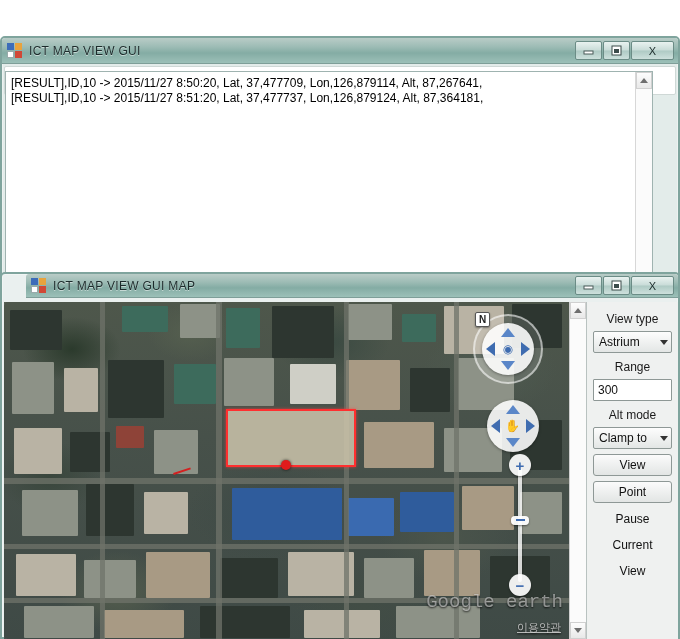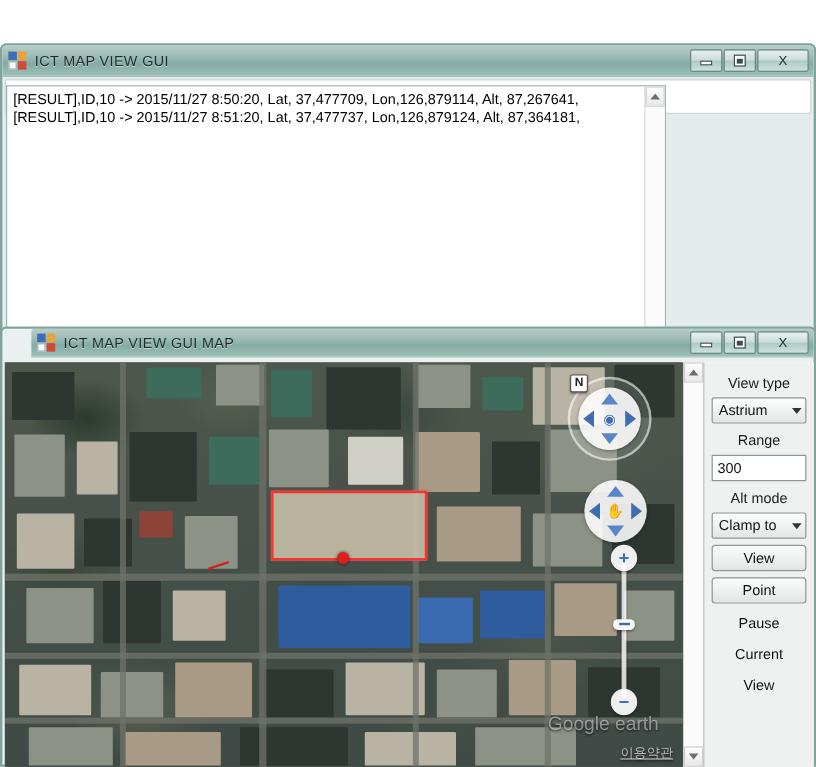--- a/index.html
+++ b/index.html
@@ -104,21 +104,21 @@
     font-size: 12.5px;
     color: #111;
     padding: 3px 7px;
     cursor: pointer;
     white-space: nowrap;
     border: 1px solid transparent;
   }
   .log-area {
     position: absolute;
     left: 3px; top: 33px;
-    width: 550px; height: 224px;
+    width: 648px; height: 224px;
     background: #ffffff;
     border: 1px solid #9fb3b0;
     overflow: hidden;
     display: flex;
   }
   .log-text {
     flex: 1 1 auto;
     padding: 4px 5px;
     font-family: "Liberation Sans", sans-serif;
     font-size: 12px;
@@ -237,25 +237,25 @@
     position: absolute;
     left: 22px; bottom: 56px;
     font-size: 12.5px;
     color: #e9e9e9;
     text-shadow: 0 1px 2px rgba(0,0,0,.9);
     letter-spacing: .2px;
     white-space: nowrap;
   }
   .ge-logo {
     position: absolute;
-    right: 20px; bottom: 26px;
-    font-size: 16px;
+    right: 6px; bottom: 26px;
+    font-size: 19px;
     color: rgba(235,235,235,.55);
     text-shadow: 0 1px 2px rgba(0,0,0,.8);
-    font-family: Liberation Sans, sans-serif;
+    font-family: Liberation Mono, monospace;
     white-space: nowrap;
   }
   .ge-terms {
     position: absolute;
     right: 8px; bottom: 4px;
     font-size: 11px;
     color: rgba(230,230,230,.75);
     text-decoration: underline;
     text-shadow: 0 1px 2px rgba(0,0,0,.85);
     white-space: nowrap;

